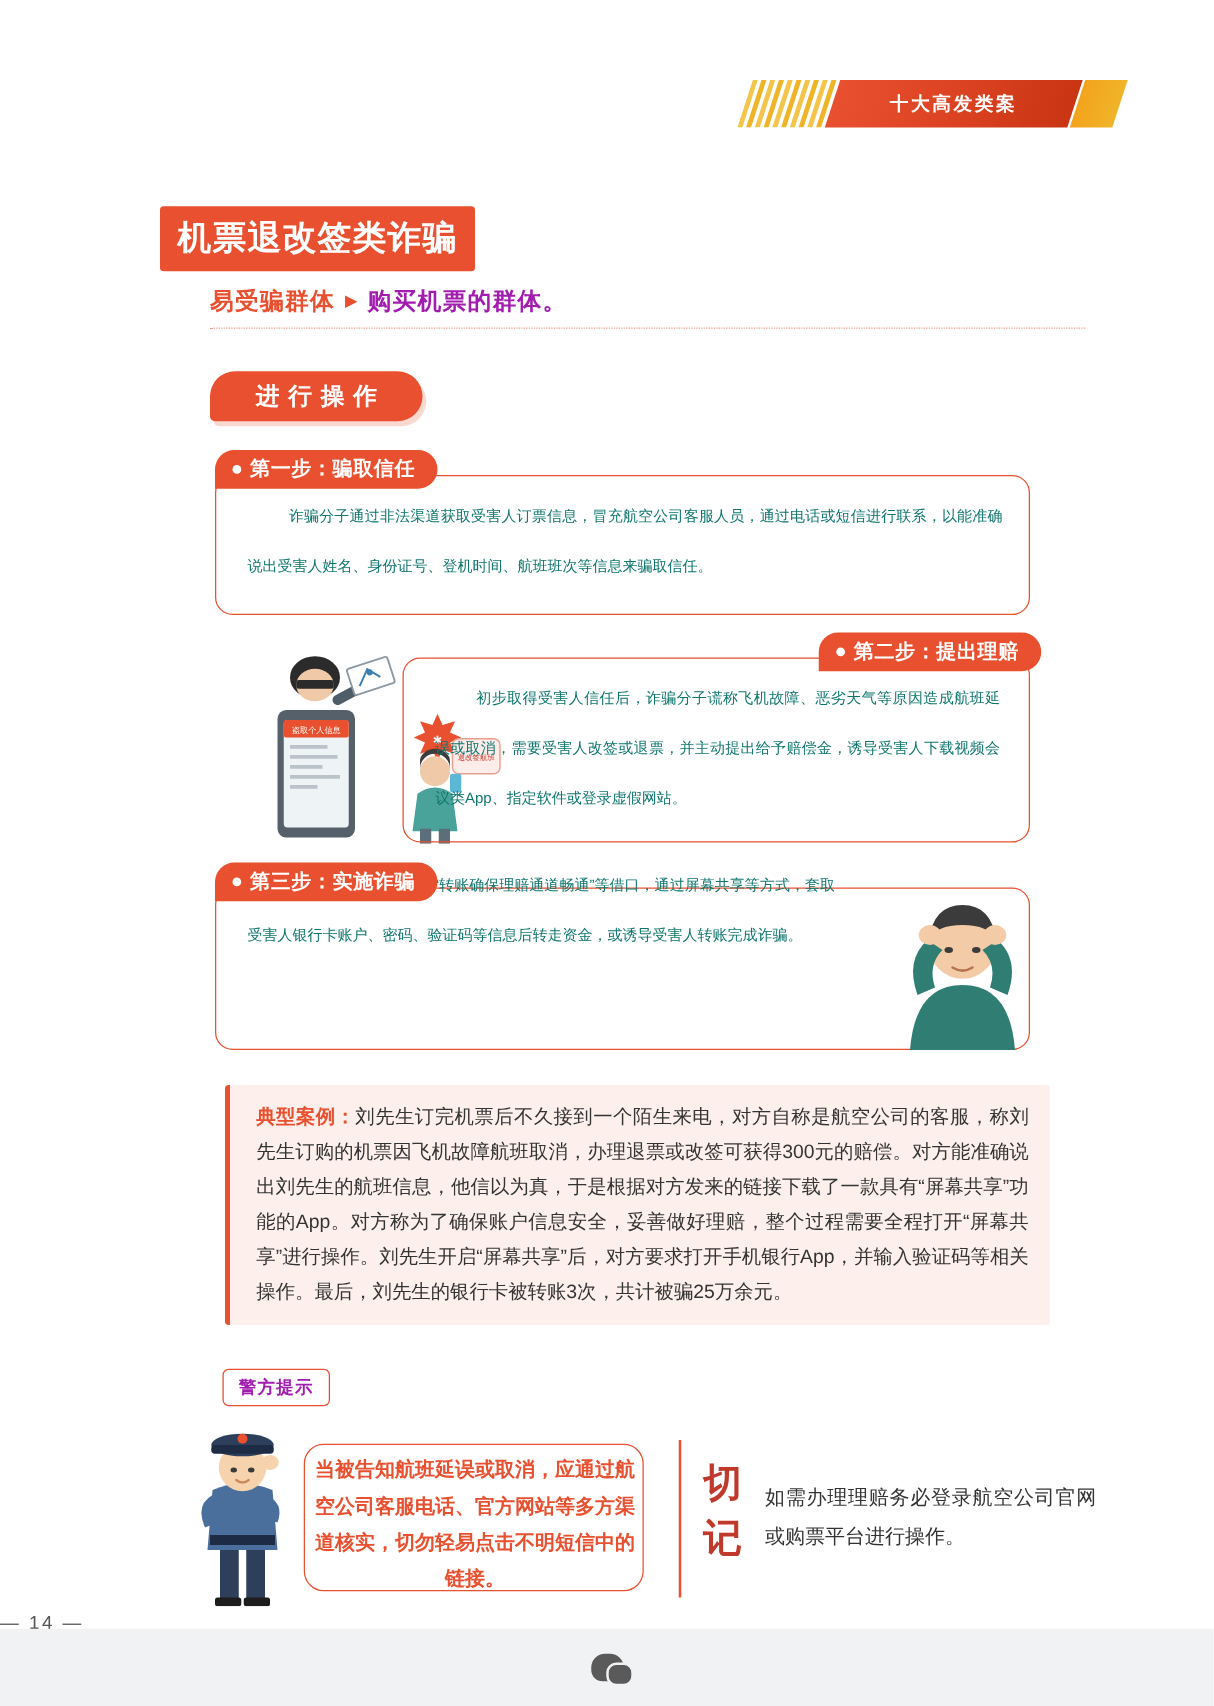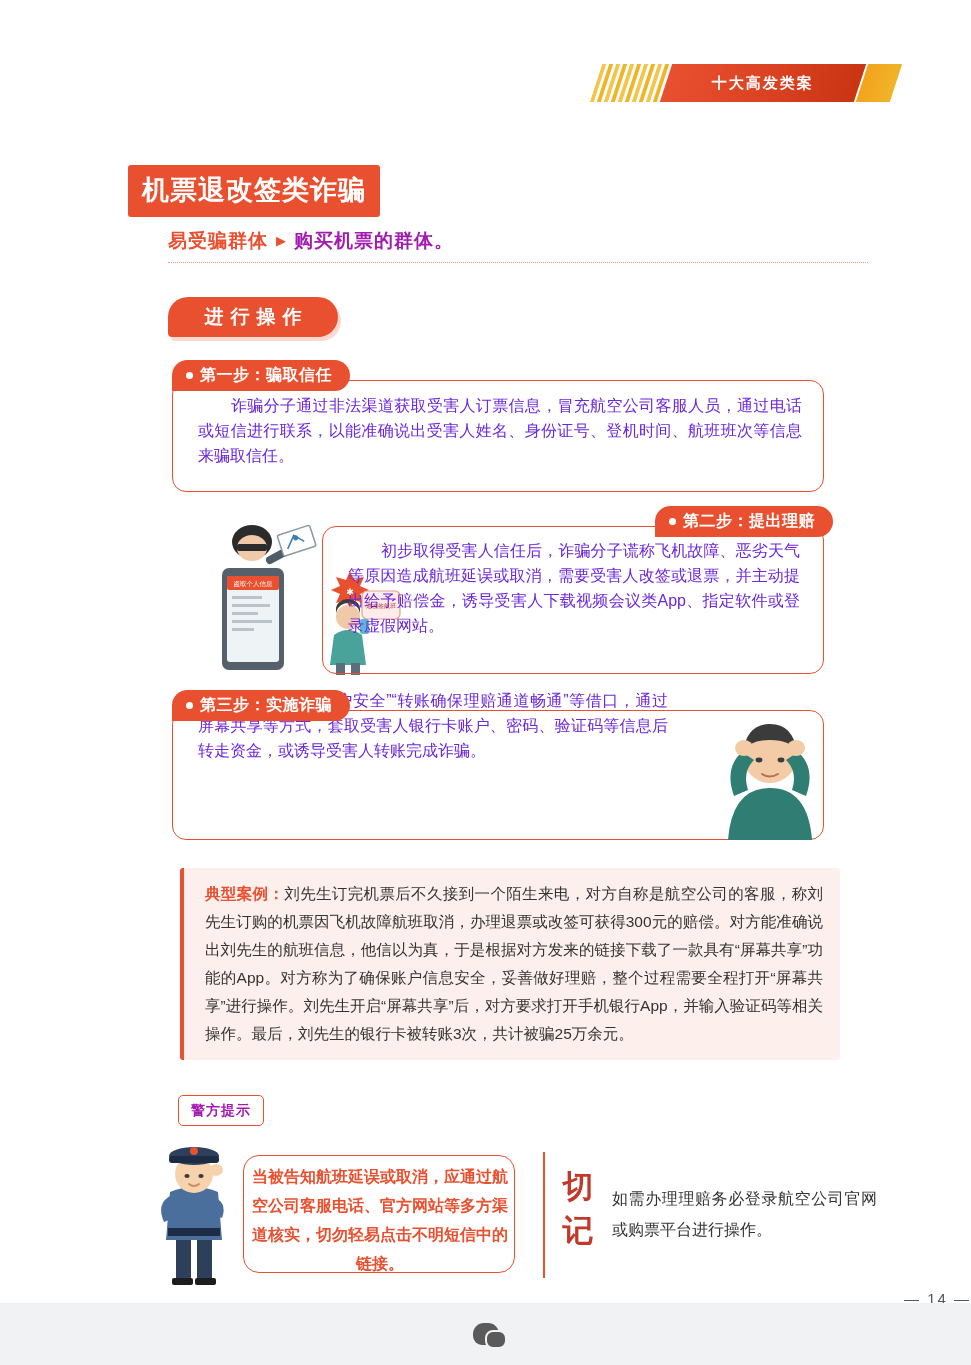--- a/index.html
+++ b/index.html
@@ -157,23 +157,23 @@
     letter-spacing: 0.5px;
   }
   .step-box {
     position: absolute;
     border: 1.6px solid #e8502f;
     border-radius: 14px;
     box-sizing: border-box;
   }
   .step-text {
     position: absolute;
-    font-size: 16px;
-    line-height: 25px;
-    color: #6d28d9;
+    font-size: 12px;
+    line-height: 40px;
+    color: #0f766e;
     text-align: justify;
     text-indent: 33px;
   }
 
   
   #step1-tag { left: 172px; top: 360px; }
   #step1-box { left: 172px; top: 380px; width: 652px; height: 112px; }
   #step1-text { left: 198px; top: 393px; width: 604px; }
 
   
@@ -290,21 +290,21 @@
   #scene-man { left: 700px; top: 700px; width: 140px; height: 140px; }
 
   
   #scene-officer { left: 140px; top: 1130px; width: 110px; height: 155px; }
 
   
   .page-number {
     position: absolute;
     left: 0; right: 0;
     top: 1290px;
-    text-align: right;
+    text-align: left;
     font-size: 15px;
     color: #555;
     letter-spacing: 2px;
   }
   .footer-bar {
     position: absolute;
     left: 0; right: 0; bottom: 0;
     height: 62px;
     background: #f1f2f4;
     display: flex;

